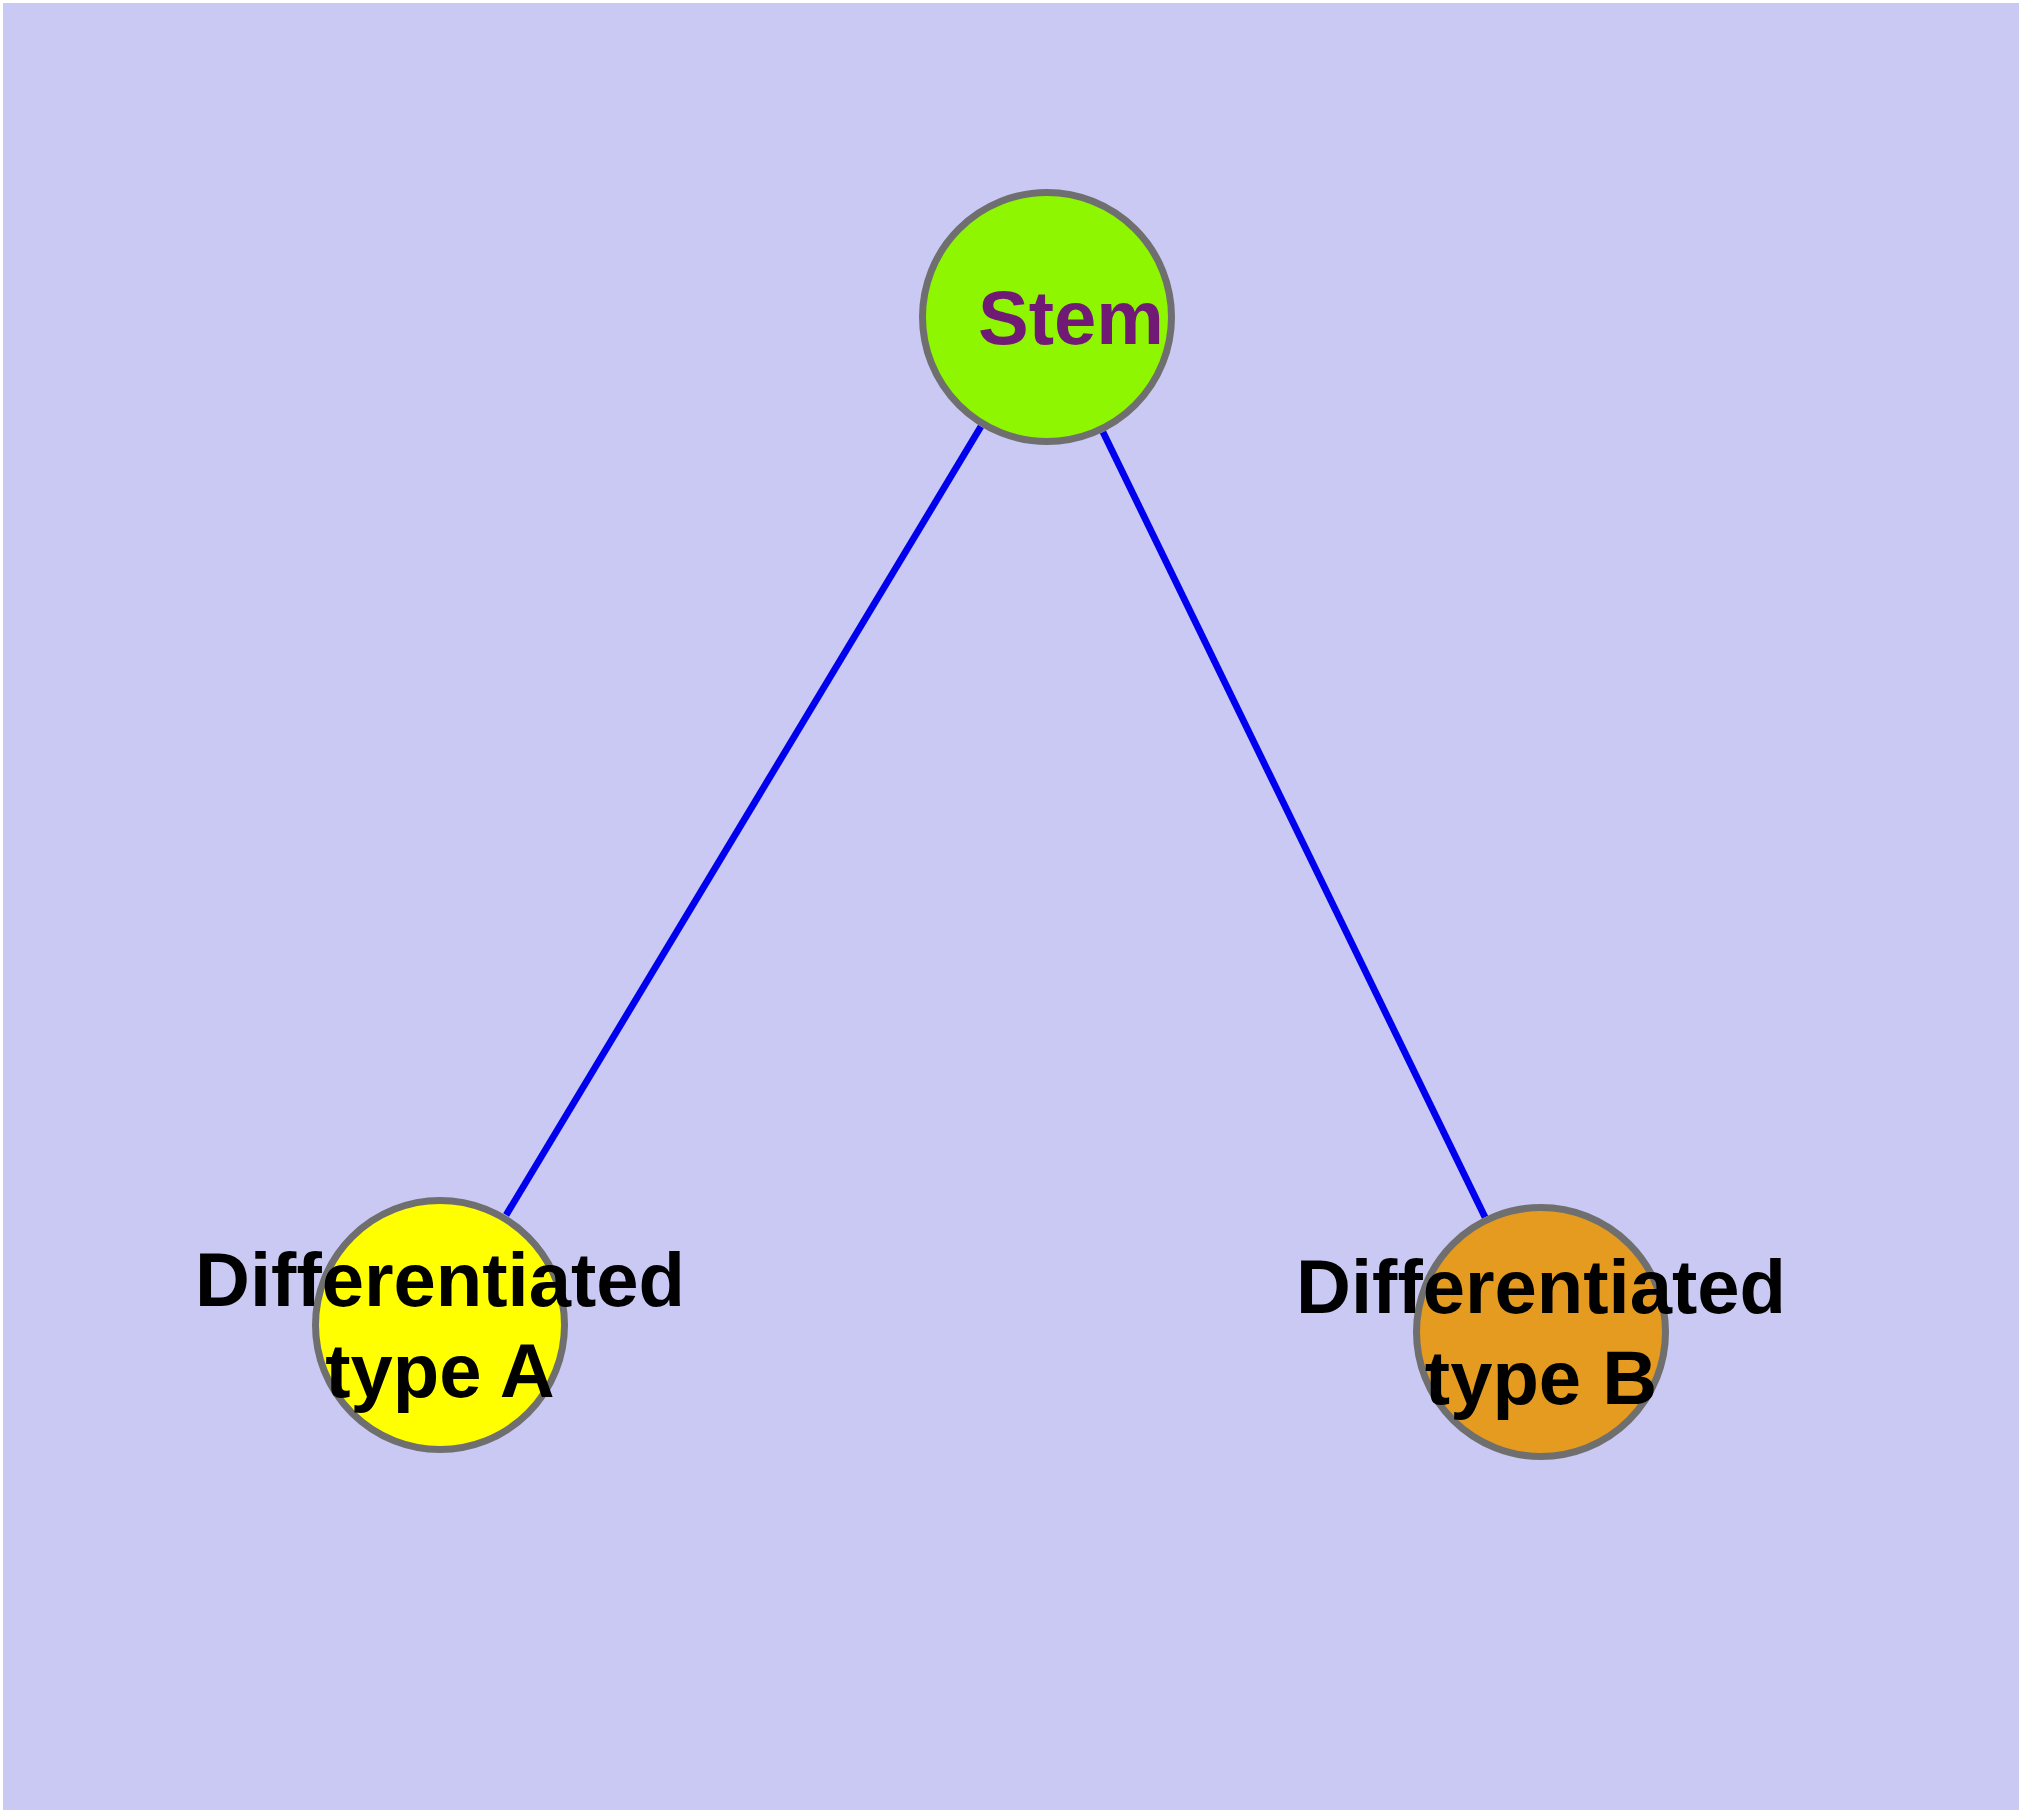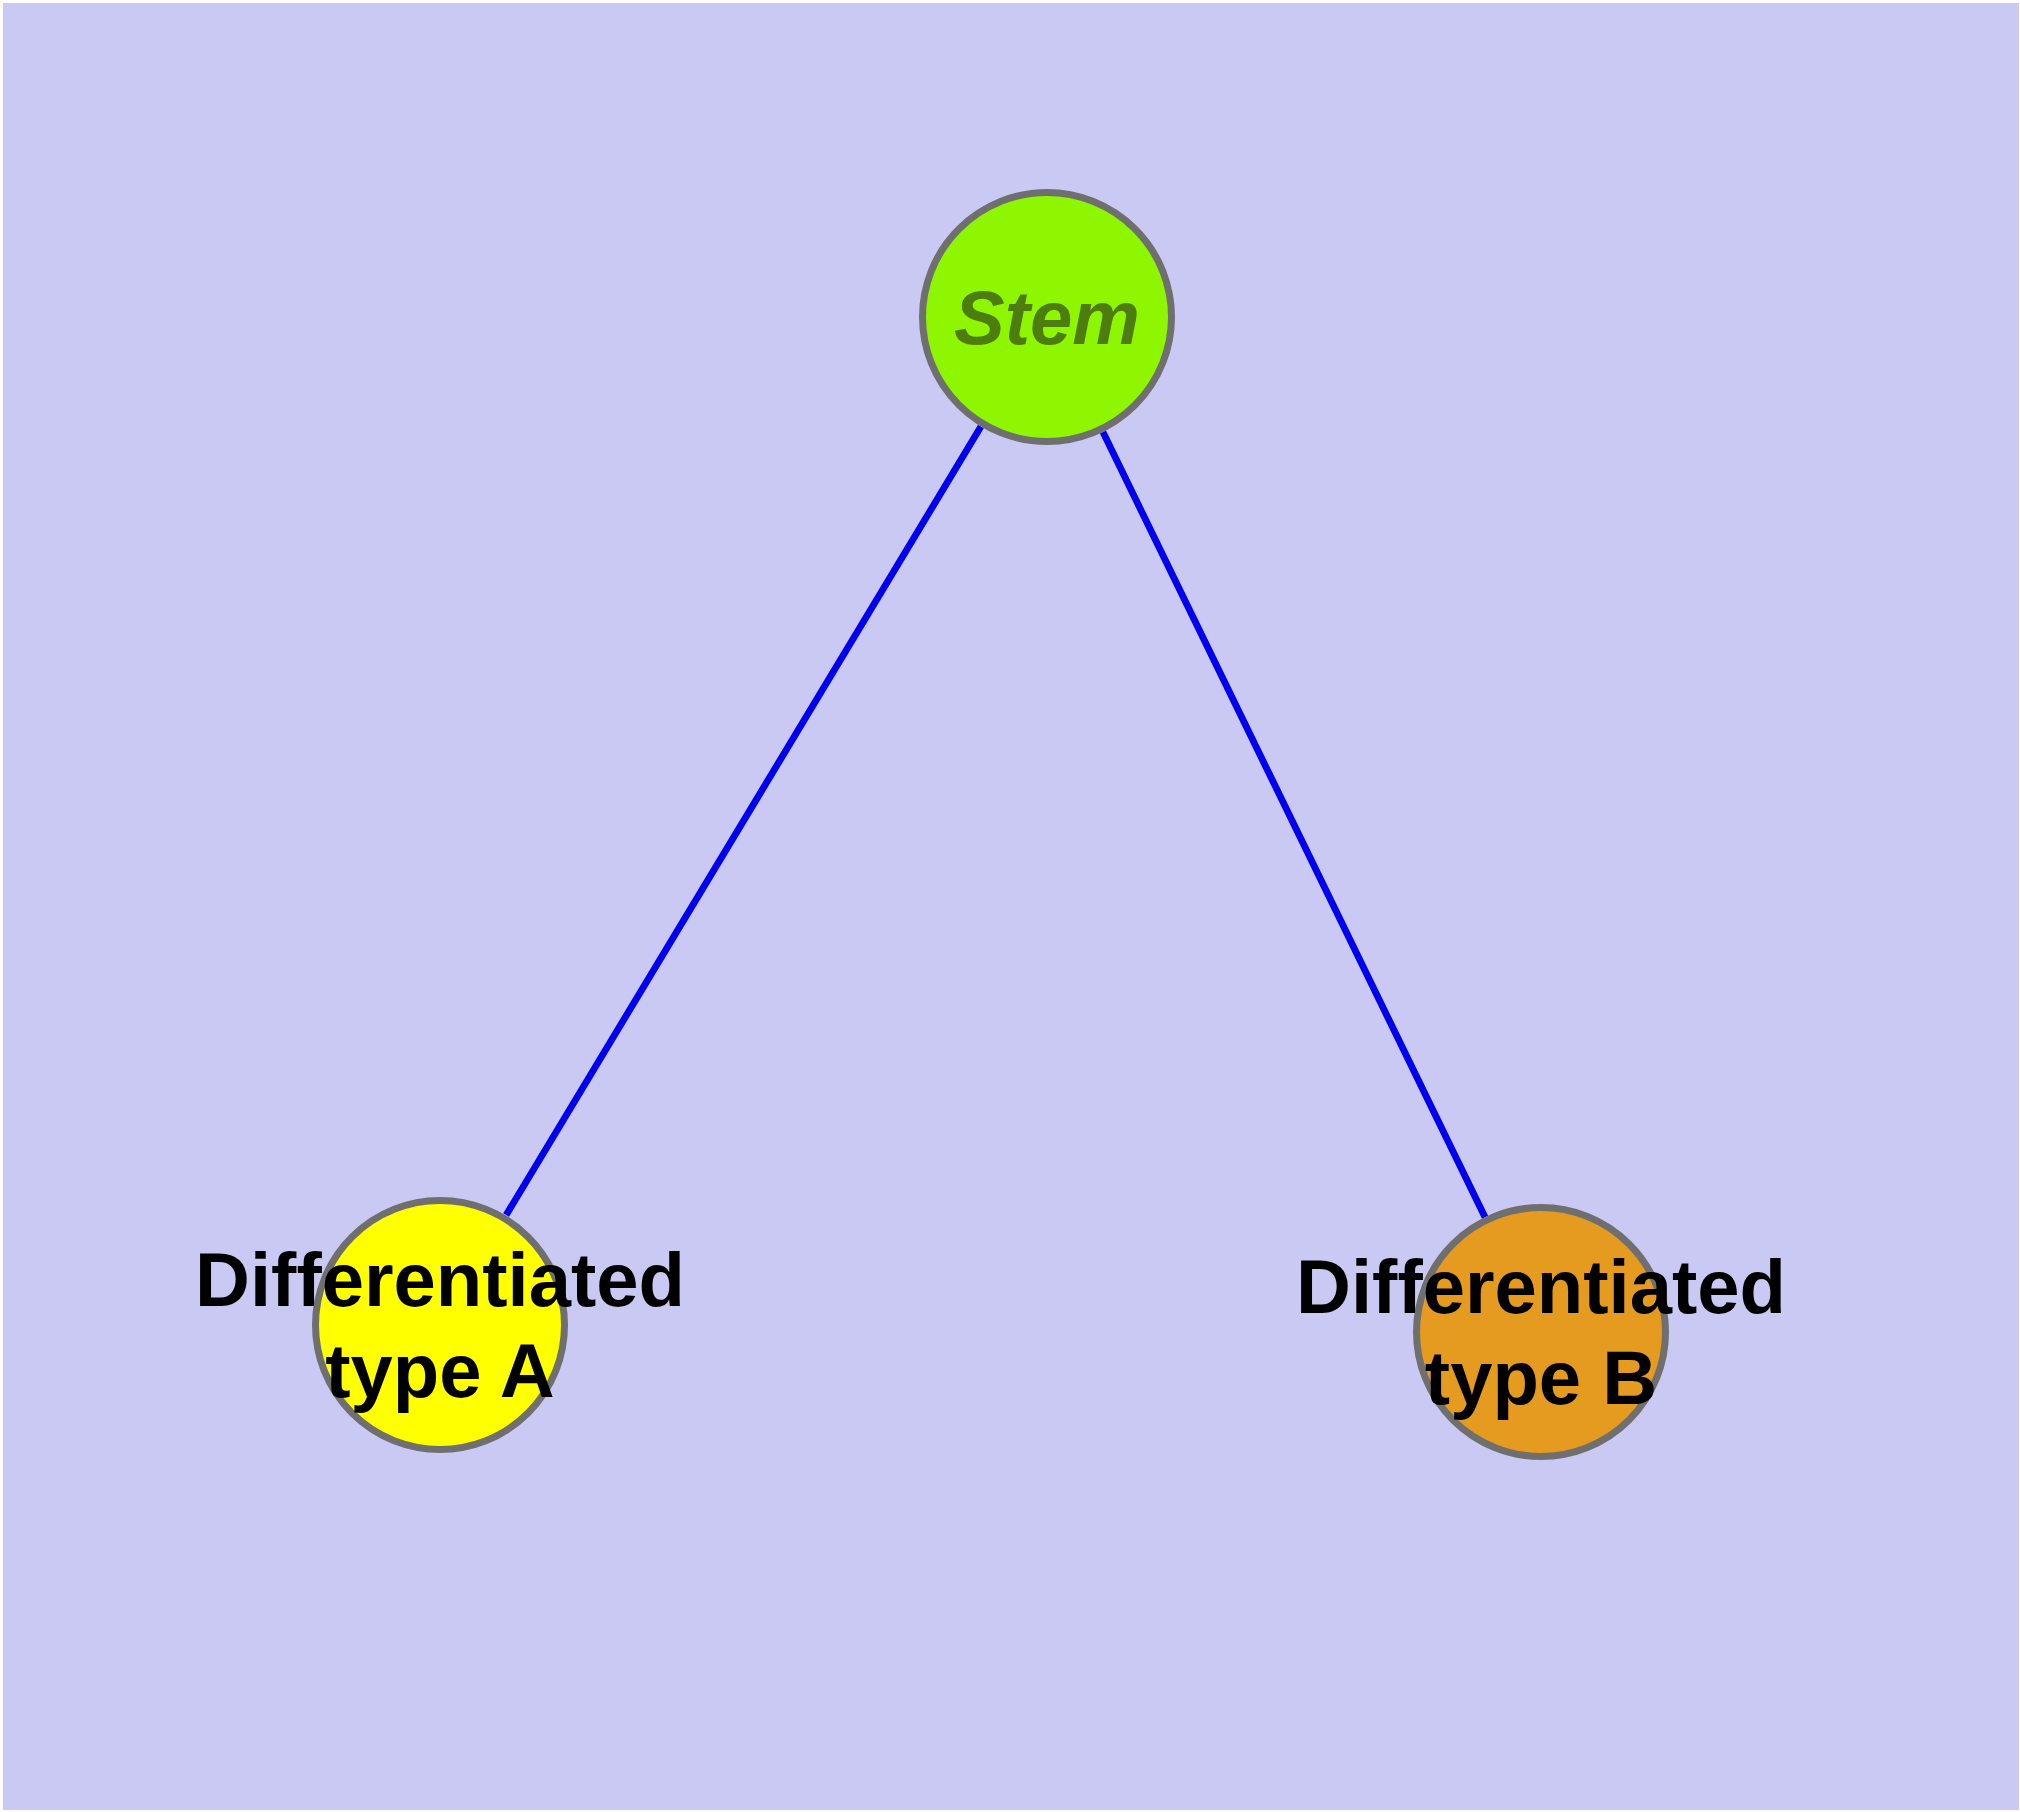--- a/index.html
+++ b/index.html
@@ -58,19 +58,19 @@
 
   <svg class="edge-layer" width="2021" height="1812" viewBox="0 0 2384 2138">
     <line x1="1157.1032519789728" y1="503.35647122486216" x2="596.8967480210272" y2="1433.6435287751378" stroke="#0000EE" stroke-width="8"></line>
     <line x1="1301.0746614148864" y1="509.7760623928538" x2="1751.9253385851136" y2="1436.2239376071461" stroke="#0000EE" stroke-width="8"></line>
   </svg>
 
   <div class="node" style="left: 1047px; top: 317px; width: 256px; height: 256px; background: rgb(141, 246, 0); border: 7.6px solid rgb(111, 111, 111);"></div>
   <div class="node" style="left: 440px; top: 1325px; width: 256px; height: 256px; background: rgb(255, 255, 0); border: 7.6px solid rgb(111, 111, 111);"></div>
   <div class="node" style="left: 1541px; top: 1332px; width: 256px; height: 256px; background: rgb(228, 155, 32); border: 7.6px solid rgb(111, 111, 111);"></div>
 
-  <div class="node-label" style="left: 1047px; top: 317px; color: #4d7c0f; font-style: italic;">Stem</div>
+  <div class="node-label" style="left: 1071px; top: 317px; color: #701a75;">Stem</div>
   <div class="node-label" style="left: 440px; top: 1325px; color: rgb(0, 0, 0);">Differentiated
 type A</div>
   <div class="node-label" style="left: 1541px; top: 1332px; color: rgb(0, 0, 0);">Differentiated
 type B</div>
 </div>
 
 
 </body></html>

